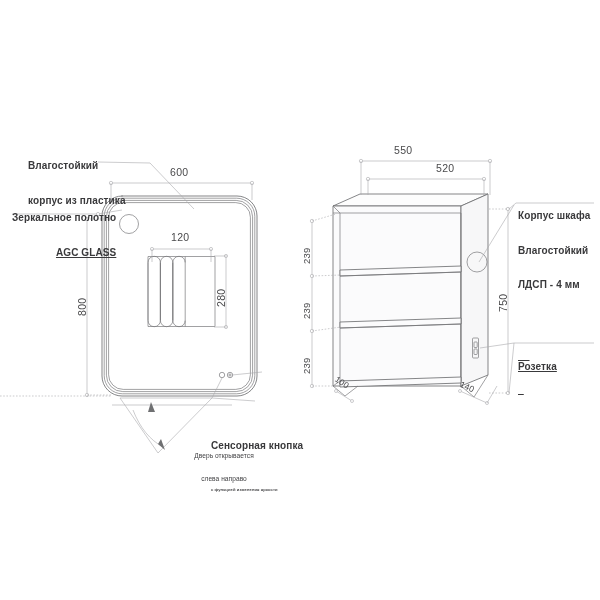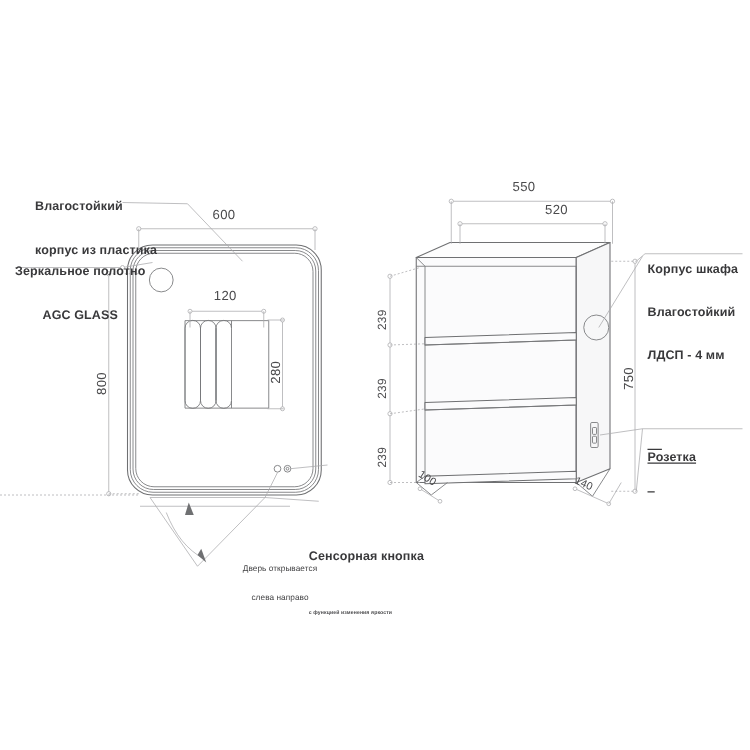--- a/index.html
+++ b/index.html
@@ -277,25 +277,25 @@
     </g>
   </svg>
 
   <div class="lbl lbl-callout" style="left:28px; top:137px;">
     <div>Влагостойкий</div>
     <div>корпус из пластика</div>
   </div>
 
   <div class="lbl lbl-callout" style="left:12px; top:189px;">
     <div>Зеркальное полотно</div>
-    <div style="text-align:center;">AGC GLASS</div>
-  </div>
-
-
-  <div class="lbl" style="left:211px; top:403px;margin-left:36px;">
+    <div style="text-align:right;text-decoration:underline;">AGC GLASS</div>
+  </div>
+
+
+  <div class="lbl" style="left:211px; top:403px;">
     <div class="lbl-callout">Сенсорная кнопка</div>
     <div class="lbl-sub">с функцией изменения яркости</div>
   </div>
 
   <div class="lbl lbl-note" style="left:176px; top:437px; width:96px;">
     <div>Дверь открывается</div>
     <div>слева направо</div>
   </div>
 
   <div class="lbl lbl-dim" style="left:170px; top:166px;">600</div>
@@ -309,21 +309,21 @@
   <div class="lbl lbl-callout" style="left:518px; top:187px;">
     <div>Корпус шкафа</div>
     <div>Влагостойкий</div>
     <div>ЛДСП - 4 мм</div>
   </div>
 
   <div class="lbl lbl-callout" style="left:518px; top:338px;text-decoration:underline;">
     <div>Розетка</div>
   </div>
 
-  <div class="lbl lbl-dim" style="left:410px; top:144px;">550</div>
+  <div class="lbl lbl-dim" style="left:394px; top:144px;">550</div>
 
   <div class="lbl lbl-dim" style="left:396px; top:162px;margin-left:40px;">520</div>
 
   <div class="lbl lbl-dim lbl-dim-v" style="left:497px; top:312px;">750</div>
 
   <div class="lbl lbl-dim-sm lbl-dim-v" style="left:302px; top:264px;">239</div>
 
   <div class="lbl lbl-dim-sm lbl-dim-v" style="left:302px; top:319px;">239</div>
 
   <div class="lbl lbl-dim-sm lbl-dim-v" style="left:302px; top:374px;">239</div>

